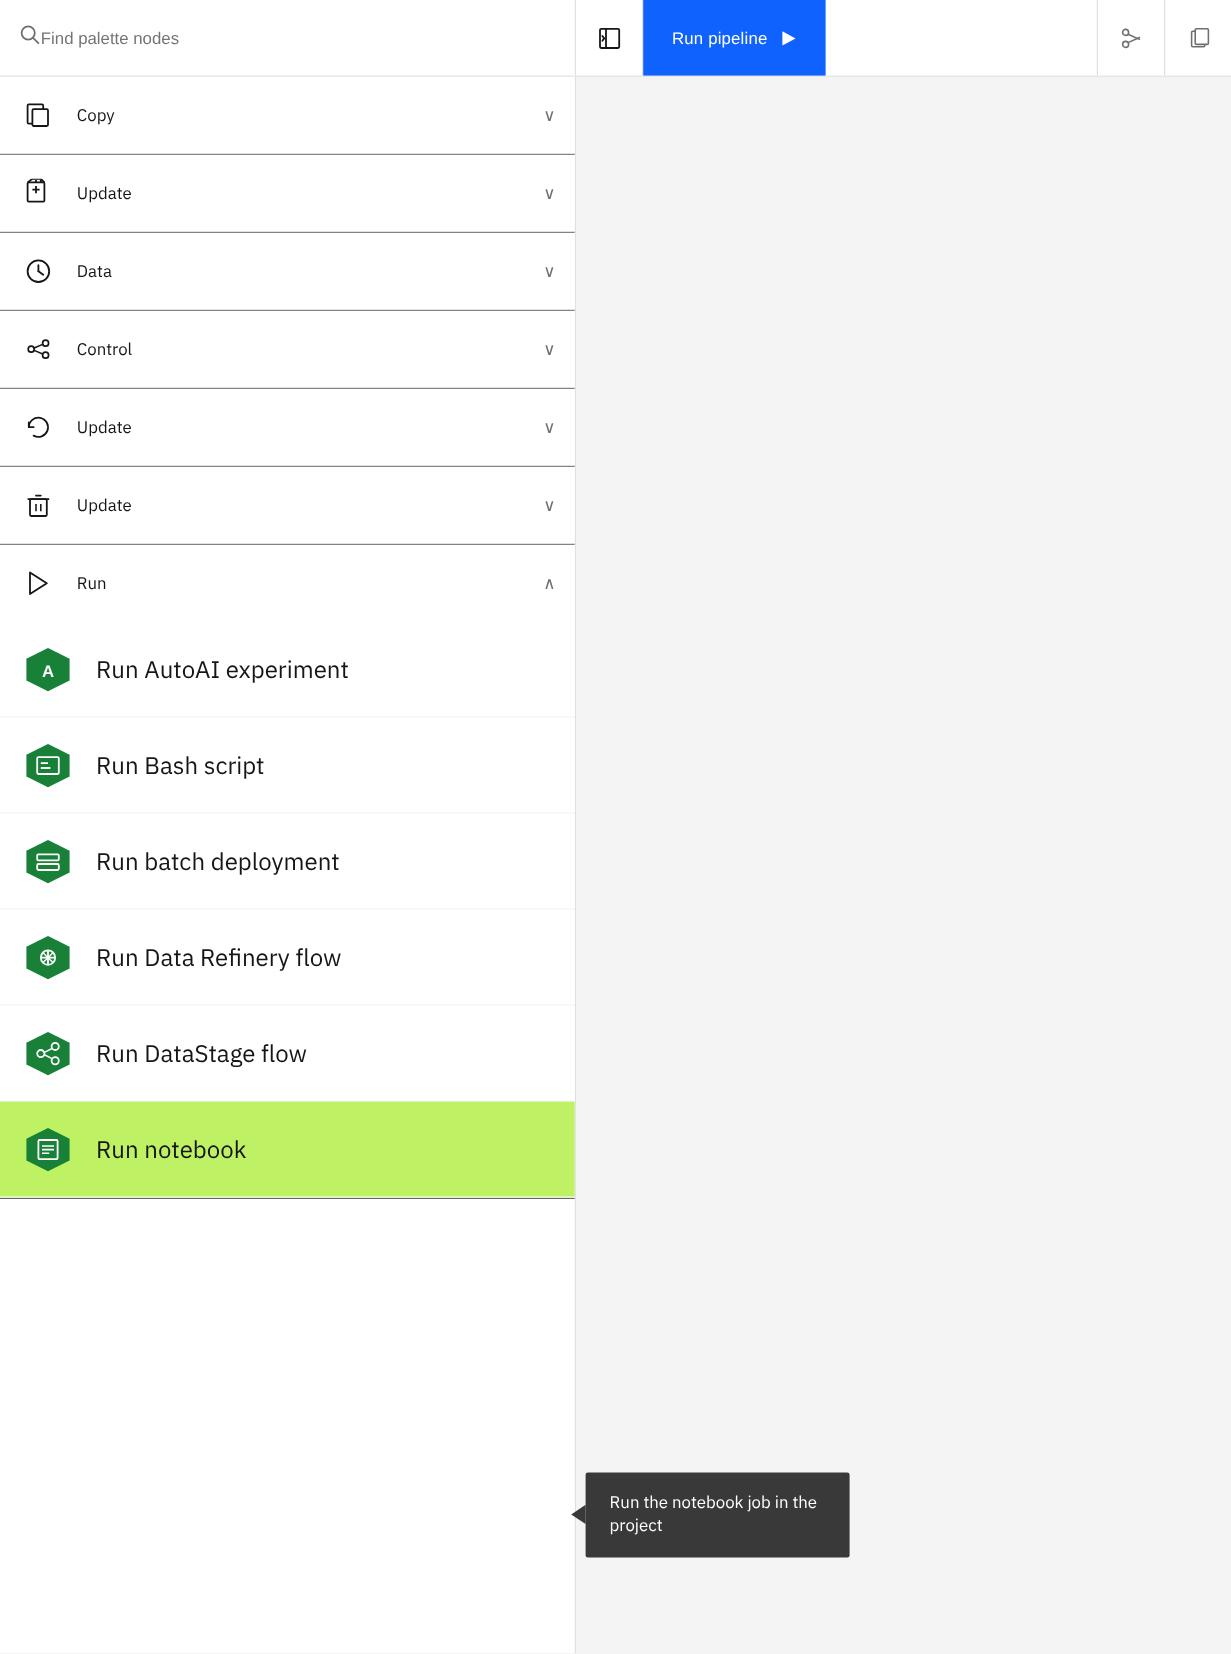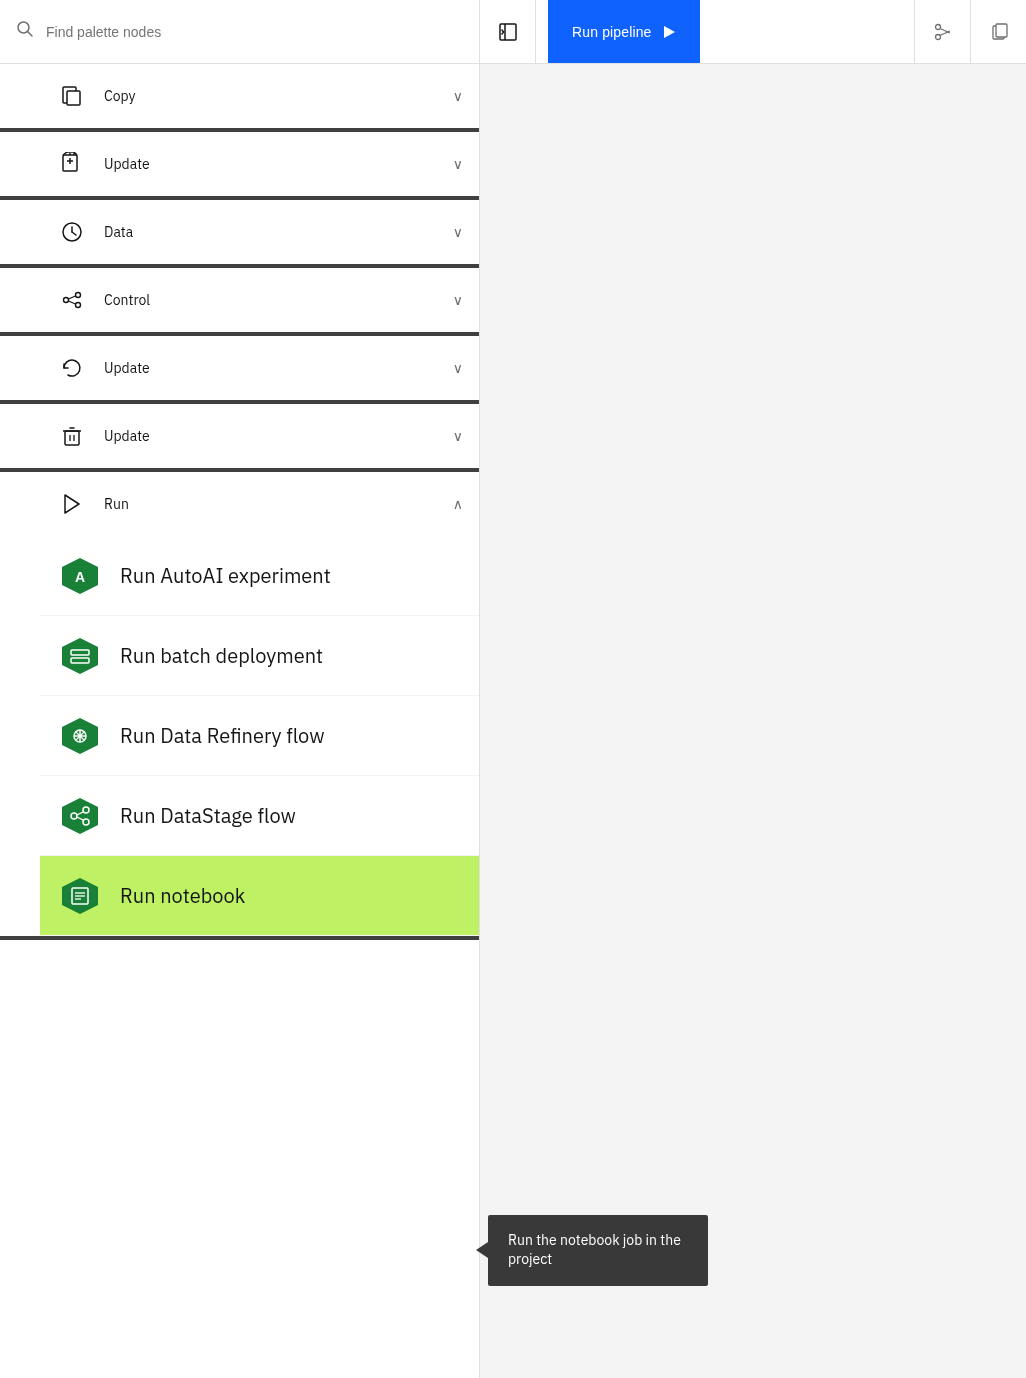--- a/index.html
+++ b/index.html
@@ -21,21 +21,21 @@
       background: #ffffff;
       border-bottom: 1px solid #e0e0e0;
       flex-shrink: 0;
     }
 
     .search-area {
       display: flex;
       align-items: center;
       width: 480px;
       padding: 0 16px;
-      gap: 12px;
+      gap: 0;
       border-right: 1px solid #e0e0e0;
       height: 100%;
     }
 
     .search-icon-wrap {
       color: #6f6f6f;
       font-size: 18px;
     }
 
     .search-input {
@@ -45,21 +45,20 @@
       color: #6f6f6f;
       background: transparent;
       width: 100%;
     }
 
     .toolbar-right {
       display: flex;
       align-items: center;
       flex: 1;
       height: 100%;
-      gap: 12px;
     }
 
     .sidebar-toggle-btn {
       display: flex;
       align-items: center;
       justify-content: center;
       width: 56px;
       height: 100%;
       border: none;
       background: transparent;
@@ -120,22 +119,21 @@
     
     .palette-sidebar {
       width: 480px;
       background: #ffffff;
       border-right: 1px solid #e0e0e0;
       overflow-y: auto;
       flex-shrink: 0;
     }
 
     .palette-category {
-      border-bottom: 4px solid #404040;
-      padding-left: 40px;
+      border-bottom: 1px solid #404040;
     }
 
     .palette-category-header {
       display: flex;
       align-items: center;
       padding: 0 16px;
       height: 64px;
       cursor: pointer;
       background: #ffffff;
     }
@@ -205,21 +203,21 @@
     
     .canvas-area {
       flex: 1;
       background: #f4f4f4;
       position: relative;
     }
 
     
     .tooltip-box {
       position: absolute;
-      bottom: 92px;
+      bottom: 80px;
       left: 8px;
       background: #393939;
       color: #ffffff;
       padding: 16px 20px;
       border-radius: 2px;
       font-size: 14px;
       line-height: 1.4;
       max-width: 220px;
     }
 
@@ -401,20 +399,31 @@
         <div class="palette-sub-item">
           <div class="node-icon">
             <svg viewBox="0 0 40 40" fill="none">
               <polygon points="20,2 38,11 38,29 20,38 2,29 2,11" fill="#198038"></polygon>
               <text x="20" y="26" text-anchor="middle" font-size="14" fill="white" font-weight="bold" font-family="Arial">A</text>
             </svg>
           </div>
           <span class="node-label">Run AutoAI experiment</span>
         </div>
 
+        <div class="palette-sub-item">
+          <div class="node-icon">
+            <svg viewBox="0 0 40 40" fill="none">
+              <polygon points="20,2 38,11 38,29 20,38 2,29 2,11" fill="#198038"></polygon>
+              <rect x="11" y="13" width="18" height="14" rx="1" fill="none" stroke="white" stroke-width="1.5"></rect>
+              <line x1="14" y1="18" x2="20" y2="18" stroke="white" stroke-width="1.5"></line>
+              <line x1="14" y1="22" x2="22" y2="22" stroke="white" stroke-width="1.5"></line>
+            </svg>
+          </div>
+          <span class="node-label">Run Bash script</span>
+        </div>
 
         <div class="palette-sub-item">
           <div class="node-icon">
             <svg viewBox="0 0 40 40" fill="none">
               <polygon points="20,2 38,11 38,29 20,38 2,29 2,11" fill="#198038"></polygon>
               <rect x="11" y="14" width="18" height="5" rx="1" fill="none" stroke="white" stroke-width="1.5"></rect>
               <rect x="11" y="22" width="18" height="5" rx="1" fill="none" stroke="white" stroke-width="1.5"></rect>
             </svg>
           </div>
           <span class="node-label">Run batch deployment</span>

